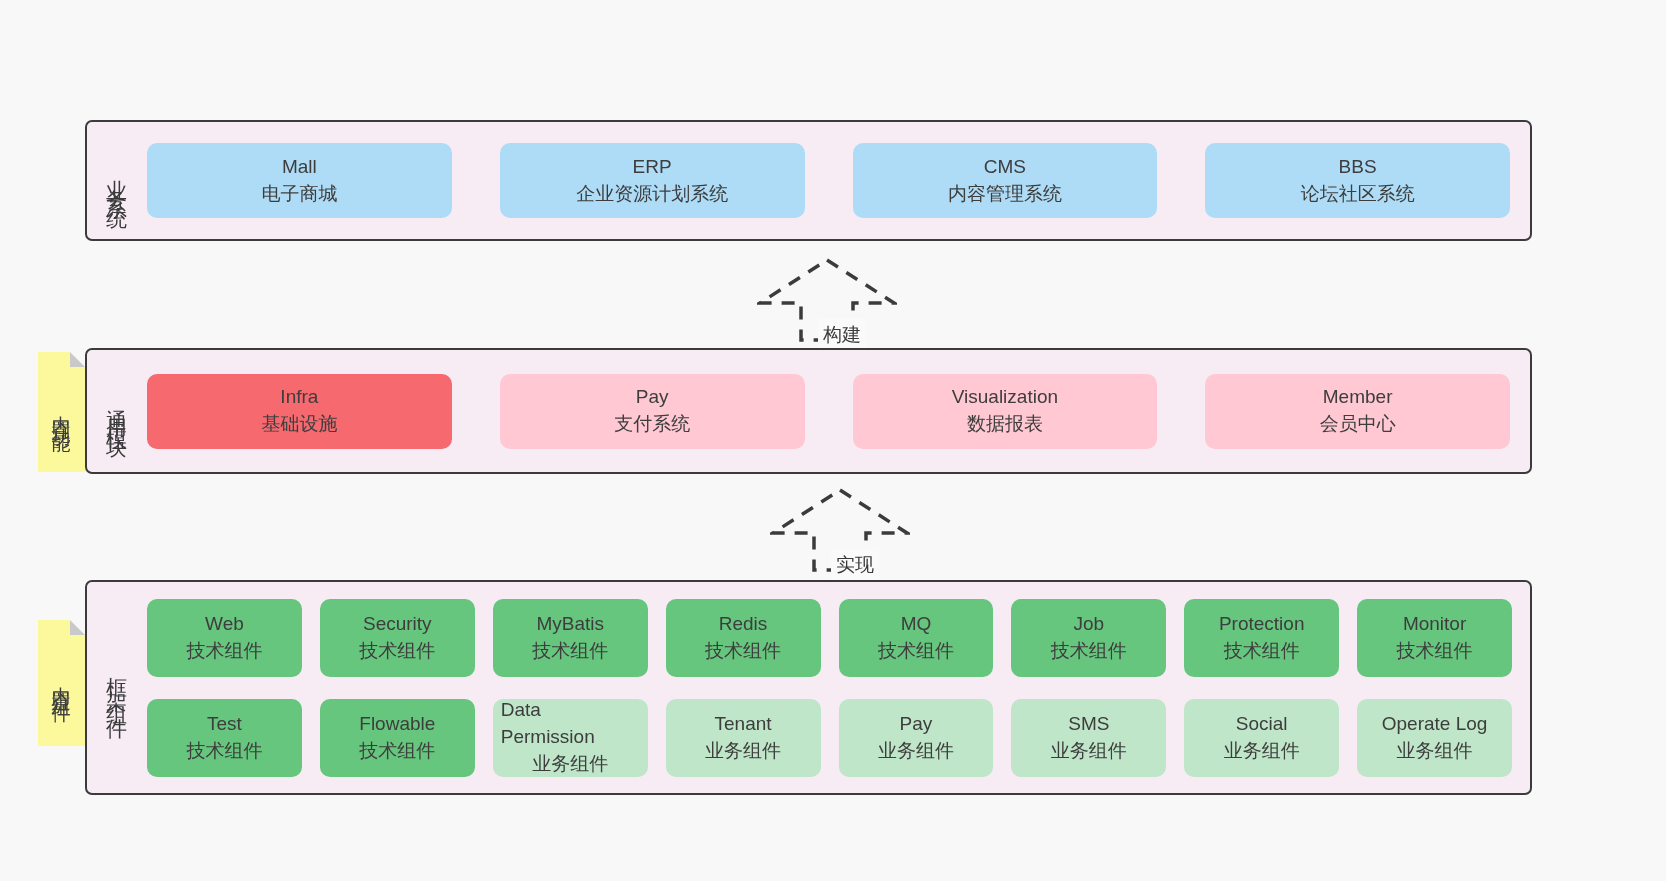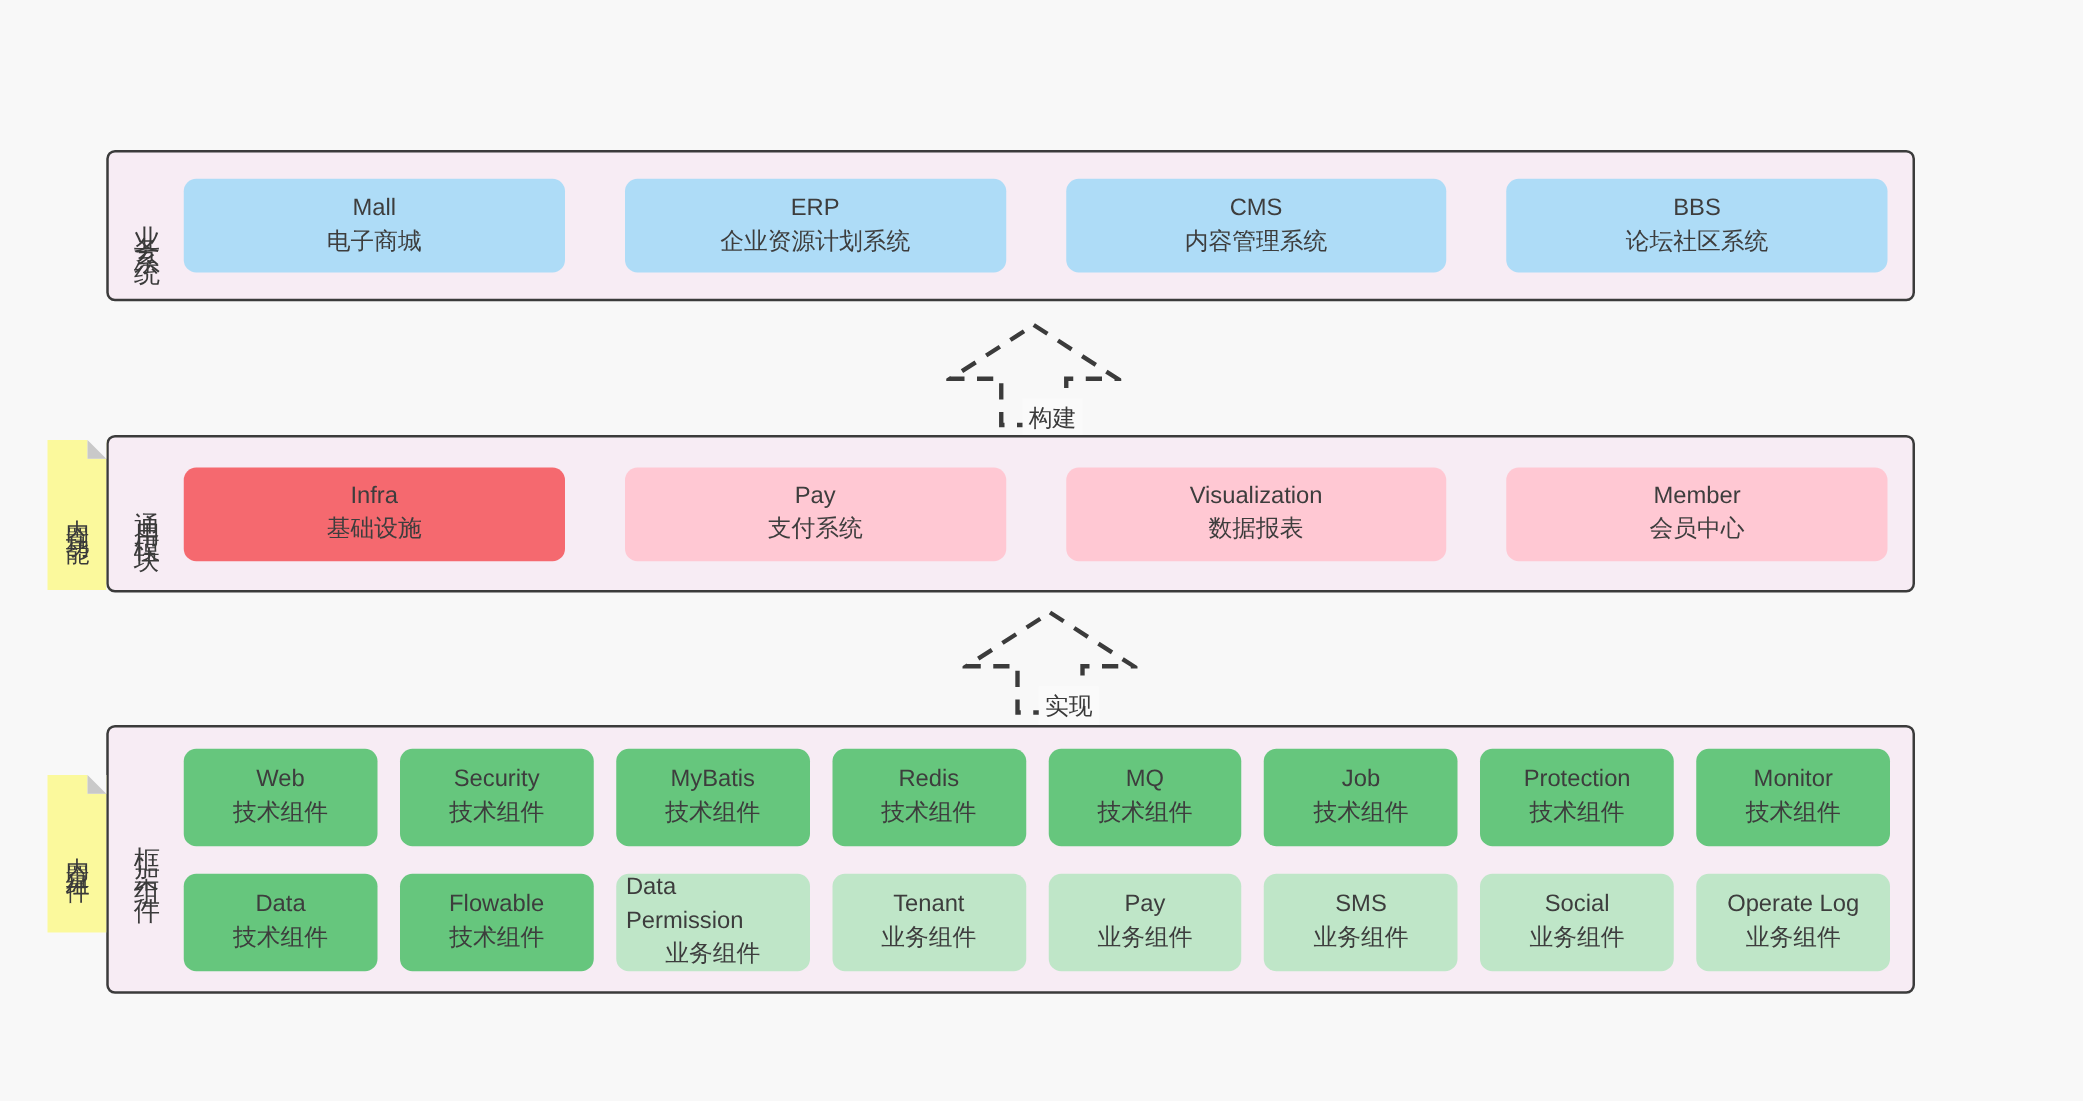--- a/index.html
+++ b/index.html
@@ -178,21 +178,21 @@
           <div>Protection</div>
           <div>技术组件</div>
         </div>
         <div class="box" data-variant="green">
           <div>Monitor</div>
           <div>技术组件</div>
         </div>
       </div>
       <div class="boxes-row">
         <div class="box" data-variant="green">
-          <div>Data</div>
+          <div>Test</div>
           <div>技术组件</div>
         </div>
         <div class="box" data-variant="green">
           <div>Flowable</div>
           <div>技术组件</div>
         </div>
         <div class="box" data-variant="green-light">
           <div>Data Permission</div>
           <div>业务组件</div>
         </div>

